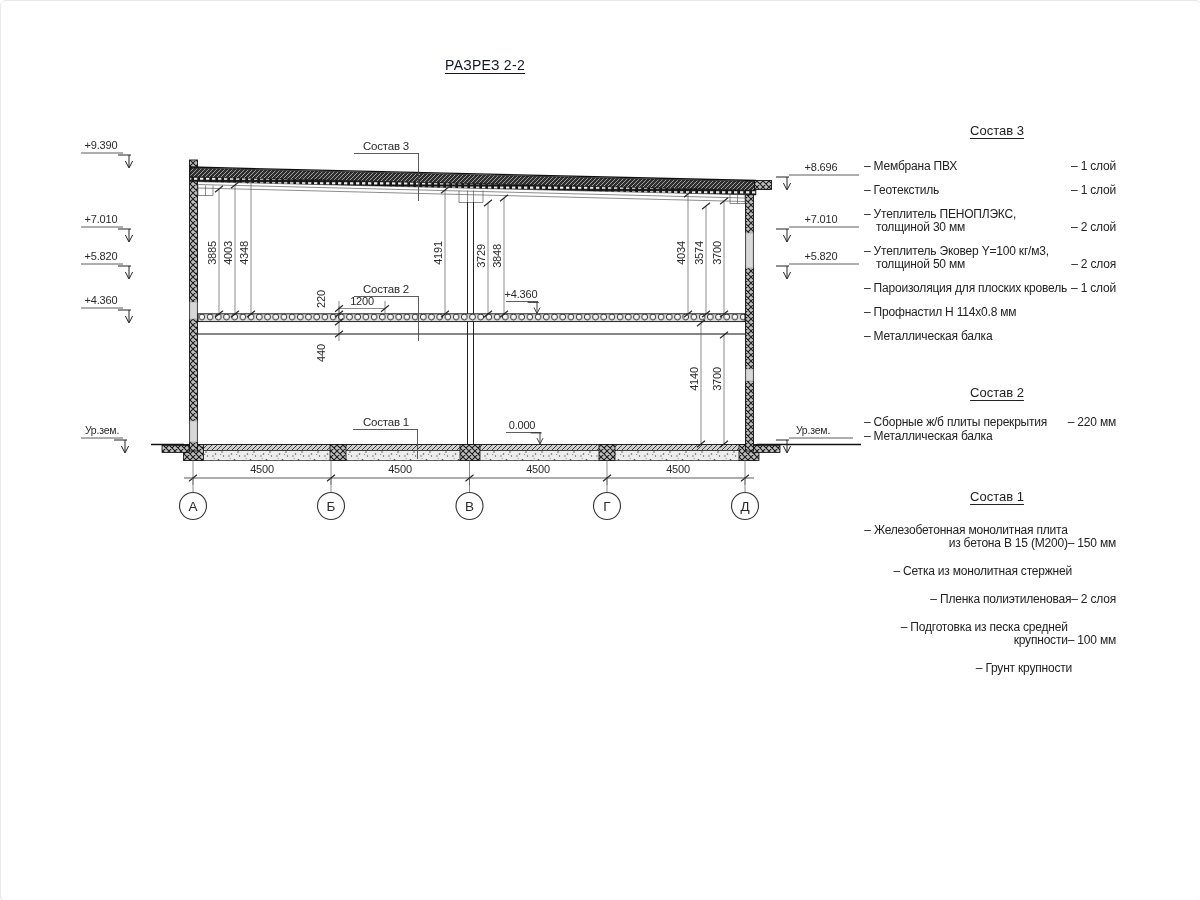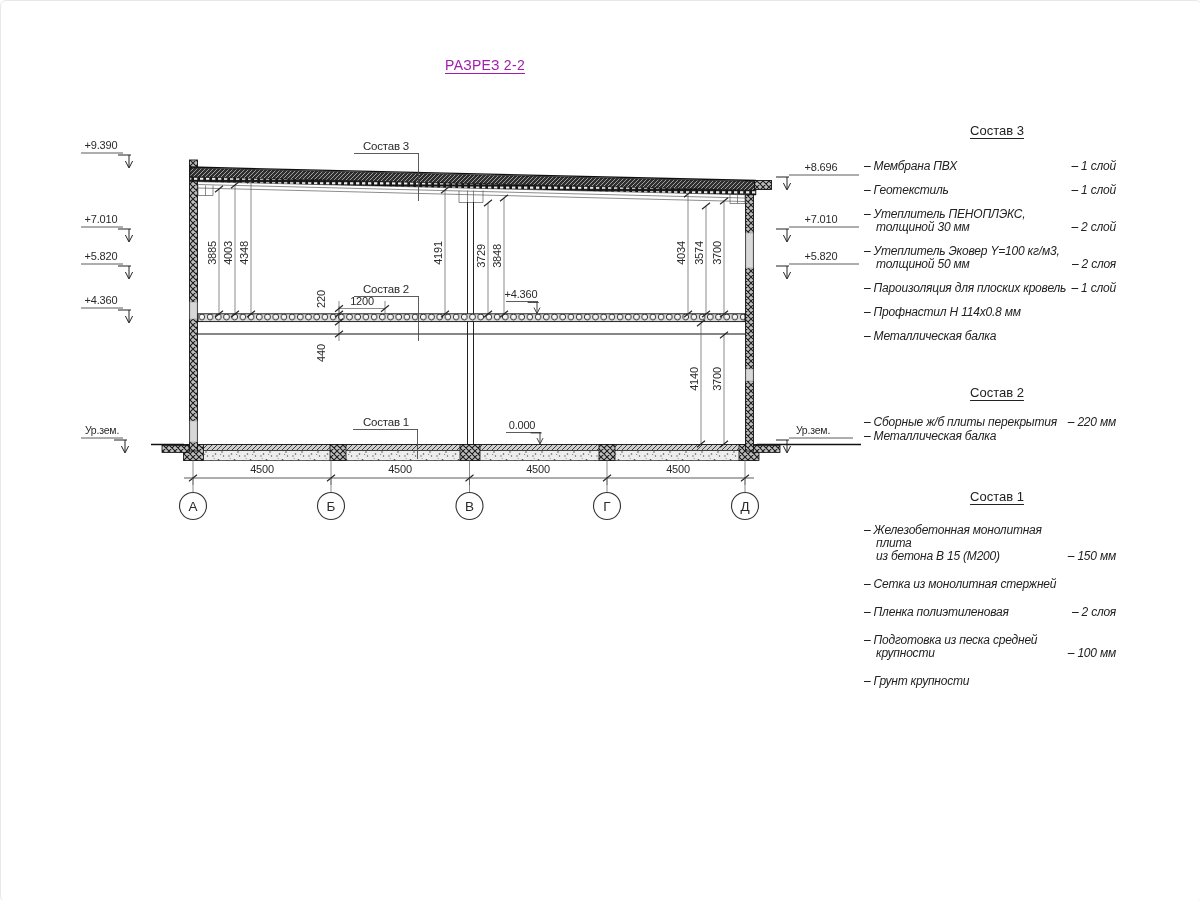--- a/index.html
+++ b/index.html
@@ -1,42 +1,42 @@
 <!DOCTYPE html>
 <html><head>
 <meta charset="utf-8">
 <style>
   html,body{margin:0;padding:0;background:#fff;}
   .page{position:relative;width:1200px;height:900px;background:#ffffff;overflow:hidden;
         border:1px solid #e8e8e8;border-radius:6px;
         font-family:"Liberation Sans",sans-serif;color:#222;}
   .title{position:absolute;left:404px;top:56px;width:160px;text-align:center;
-         font-size:14px;letter-spacing:.3px;color:#a21caf;
+         font-size:14px;letter-spacing:.3px;color:#0f172a;
          text-decoration:underline;text-underline-offset:3px;}
   svg{position:absolute;left:0;top:0;}
   svg text{font-family:"Liberation Sans",sans-serif;font-size:11px;fill:#2a2a2a;letter-spacing:-.2px;}
   svg text.tc{text-anchor:middle;}
   svg text.ts{font-size:10.5px;}
   svg text.ax{font-size:13.5px;letter-spacing:0;}
   svg text.co{font-size:11.5px;}
   .ln{stroke:#4a4a4a;stroke-width:.9;fill:none;}
   .thin{stroke:#5a5a5a;stroke-width:.7;fill:none;}
   .heavy{stroke:#111;stroke-width:1.3;fill:none;}
   .cir{fill:#fff;stroke:#333;stroke-width:1.1;}
   
   .sec{position:absolute;left:863px;width:252px;}
   .sec-title{text-align:center;font-size:13px;padding-left:14px;
              text-decoration:underline;text-underline-offset:3px;}
   .lrow{display:flex;justify-content:space-between;align-items:flex-end;
-        font-size:12px;line-height:13px;letter-spacing:-.2px;font-style:italic;}
+        font-size:12px;line-height:13px;letter-spacing:-.2px;}
   .lrow .nm{width:196px;white-space:pre-line;padding-left:12px;text-indent:-12px;}
   .lrow .qt{white-space:nowrap;}
   .sec3 .sec-title{margin-bottom:22px;} .sec3 .lrow{margin-bottom:11px;}
   .sec2 .sec-title{margin-bottom:16px;} .sec2 .lrow{margin-bottom:1px;}
-  .sec1 .sec-title{margin-bottom:20px;} .sec1 .lrow{margin-bottom:15px;}
+  .sec1 .sec-title{margin-bottom:20px;} .sec1 .lrow{margin-bottom:15px;text-align:right;}
 </style>
 </head>
 <body>
 
 <div class="page">
 
   <div class="title">РАЗРЕЗ 2-2</div>
 
   <svg width="860" height="560" viewBox="0 0 860 560">
     <defs>

